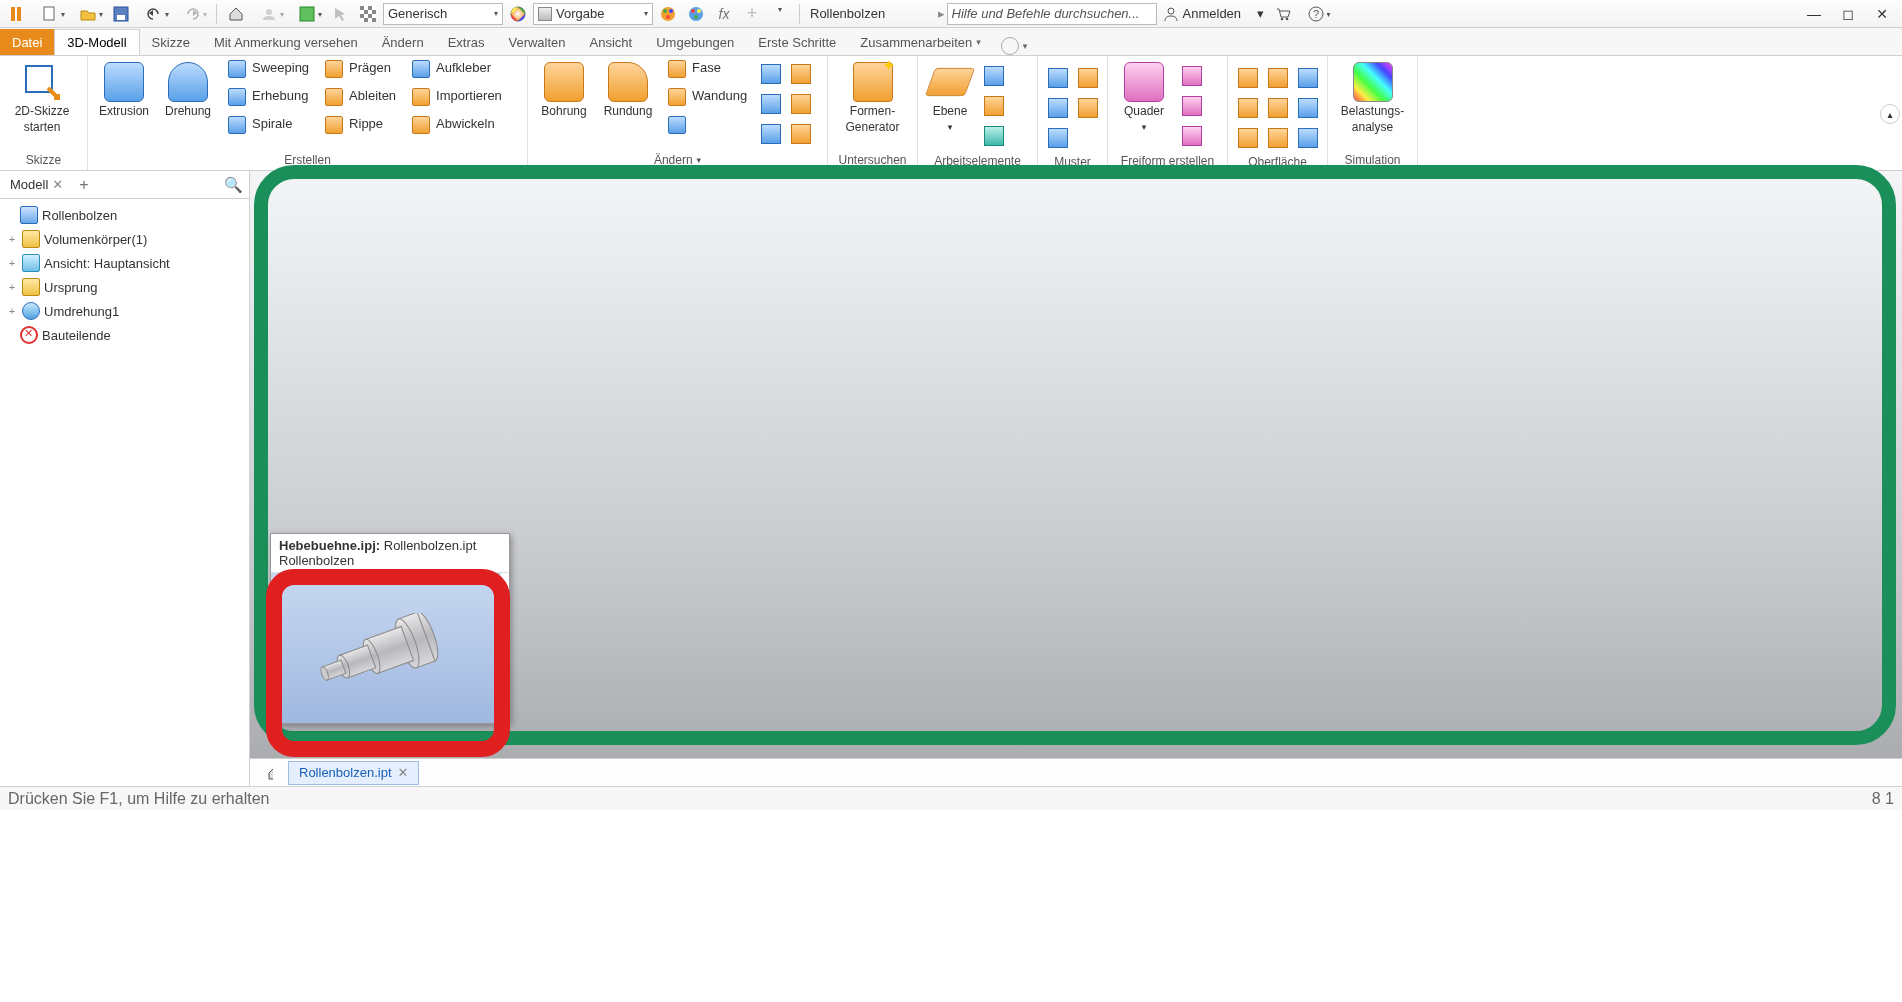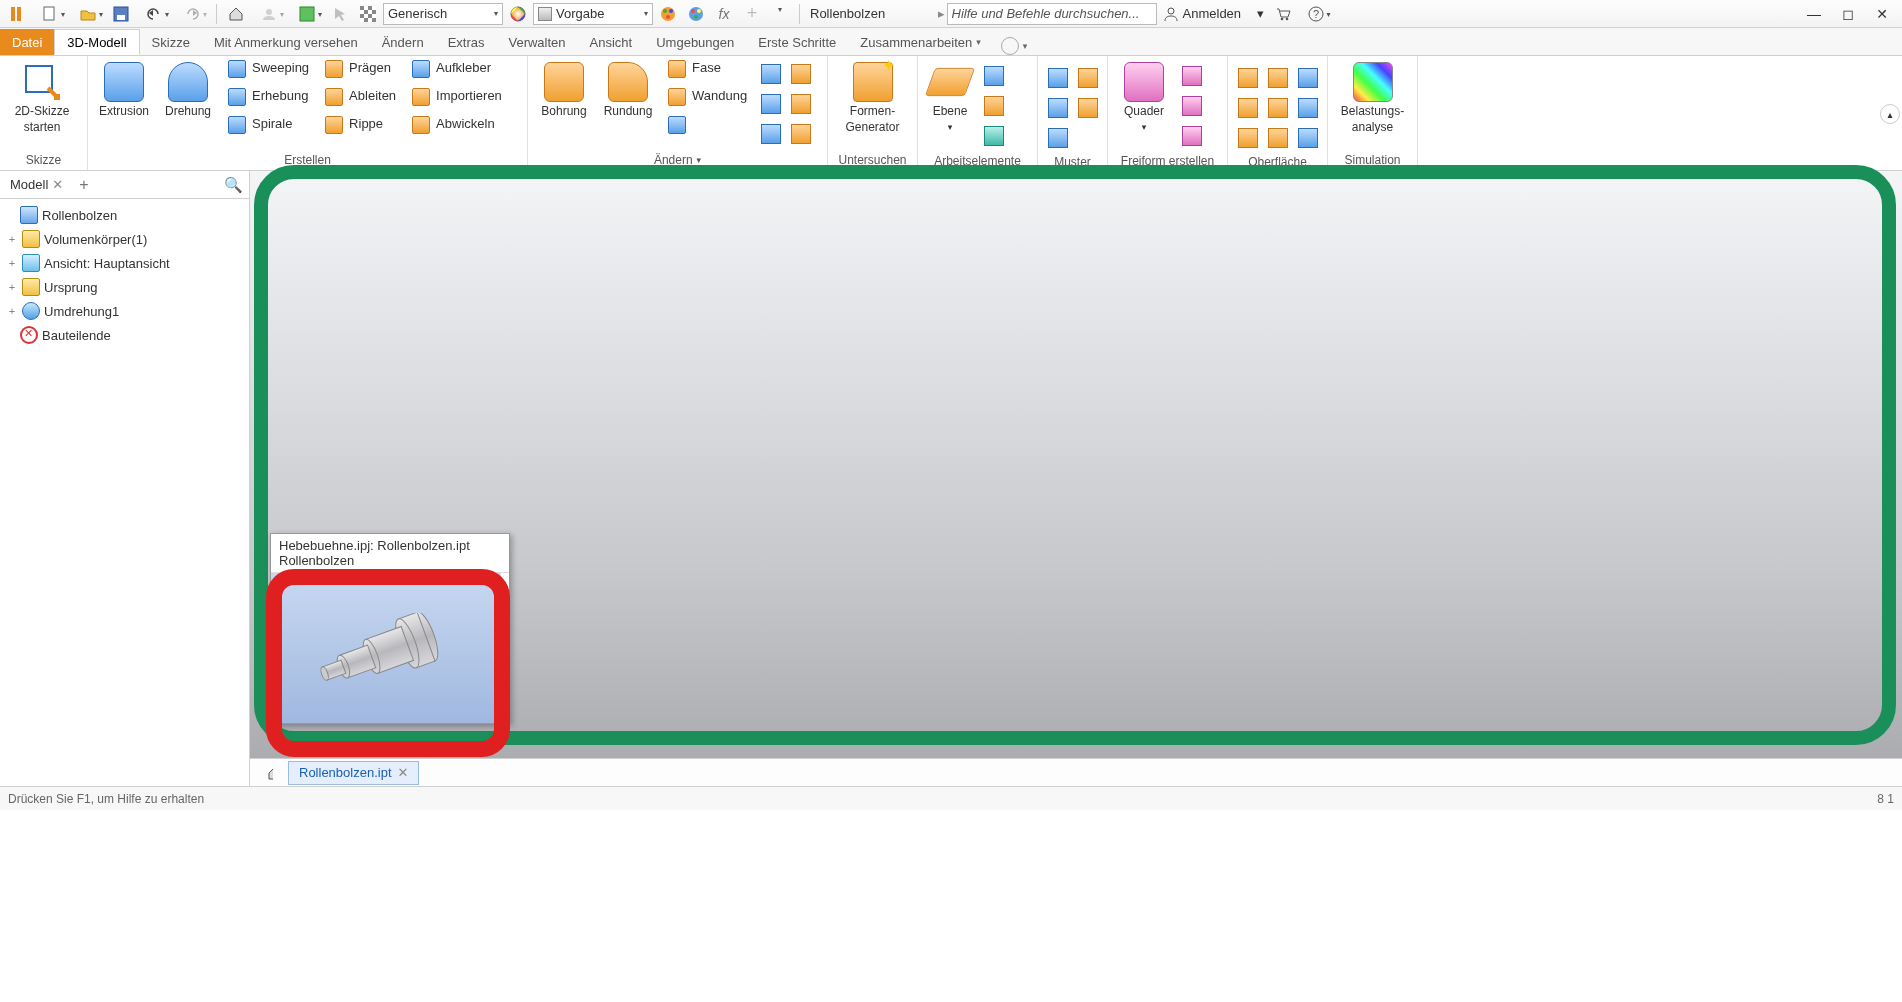--- a/index.html
+++ b/index.html
@@ -68,32 +68,32 @@
   .ti-end::after { content:"✕"; color:#e03030; font-size:11px; position:absolute; left:2px; top:-1px; }
 
   
   .canvas { flex:1; position:relative; background:linear-gradient(#f4f5f7 0%, #c6c8cc 65%, #a6a8ac 100%); }
   .green-annot { position:absolute; border:14px solid #1a8f5a; border-radius:40px; pointer-events:none; }
   .red-annot   { position:absolute; border:16px solid #e02020; border-radius:28px; pointer-events:none; }
 
   
   .preview { position:absolute; background:#fff; border:1px solid #999; box-shadow:2px 2px 6px rgba(0,0,0,0.3); font-size:13px; }
   .preview .hdr { padding:4px 8px; border-bottom:1px solid #ddd; }
-  .preview .hdr b { font-weight:400;margin-top:20px; }
+  .preview .hdr b { font-weight:700;margin-top:20px; }
   .preview .thumb { width:230px; height:150px; background:linear-gradient(#c8d8f0 0%, #a0b8e0 100%); position:relative; }
   .partshape { position:absolute; left:40px; top:40px; width:140px; height:80px; }
 
   
   .doctabs { position:absolute; left:0; right:0; bottom:0; height:28px; background:#fdfdfd; border-top:1px solid #d0d0d0; display:flex; align-items:center; padding:0 6px; gap:4px; }
   .doctab { height:24px; padding:0 10px; display:flex; align-items:center; gap:6px; border:1px solid transparent; }
   .doctab.home { width:28px; justify-content:center; }
   .doctab.active { background:#e4eefc; border-color:#9bbce0; color:#1a5fb4; }
   .doctab .x { color:#888; }
 
-  .status { height:24px; background:#f7f7f7; border-top:1px solid #d0d0d0; padding:0 8px; display:flex; align-items:center; color:#666; font-size:12px; }
+  .status { height:24px; background:#f7f7f7; border-top:1px solid #d0d0d0; padding:0 8px; display:flex; align-items:center; color:#666; font-size:16px; }
   .status .right { margin-left:auto; }
 
   svg { display:block; }
 </style>
 </head>
 <body>
 
 <div class="qat">
   <div class="qat-btn">
       <svg width="18" height="18">

